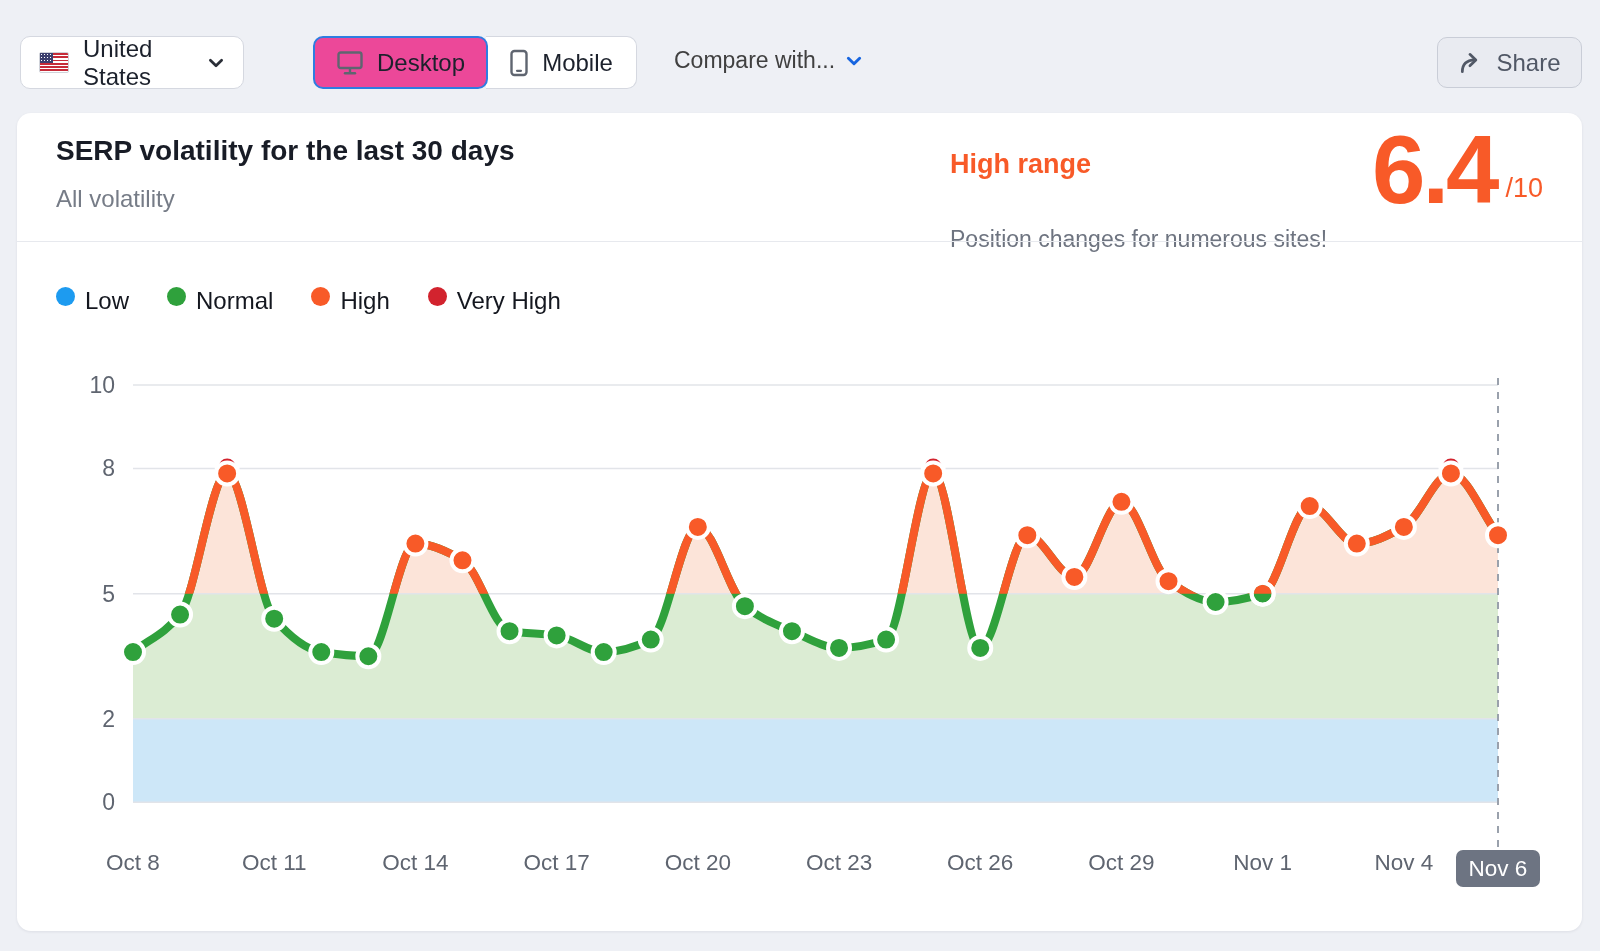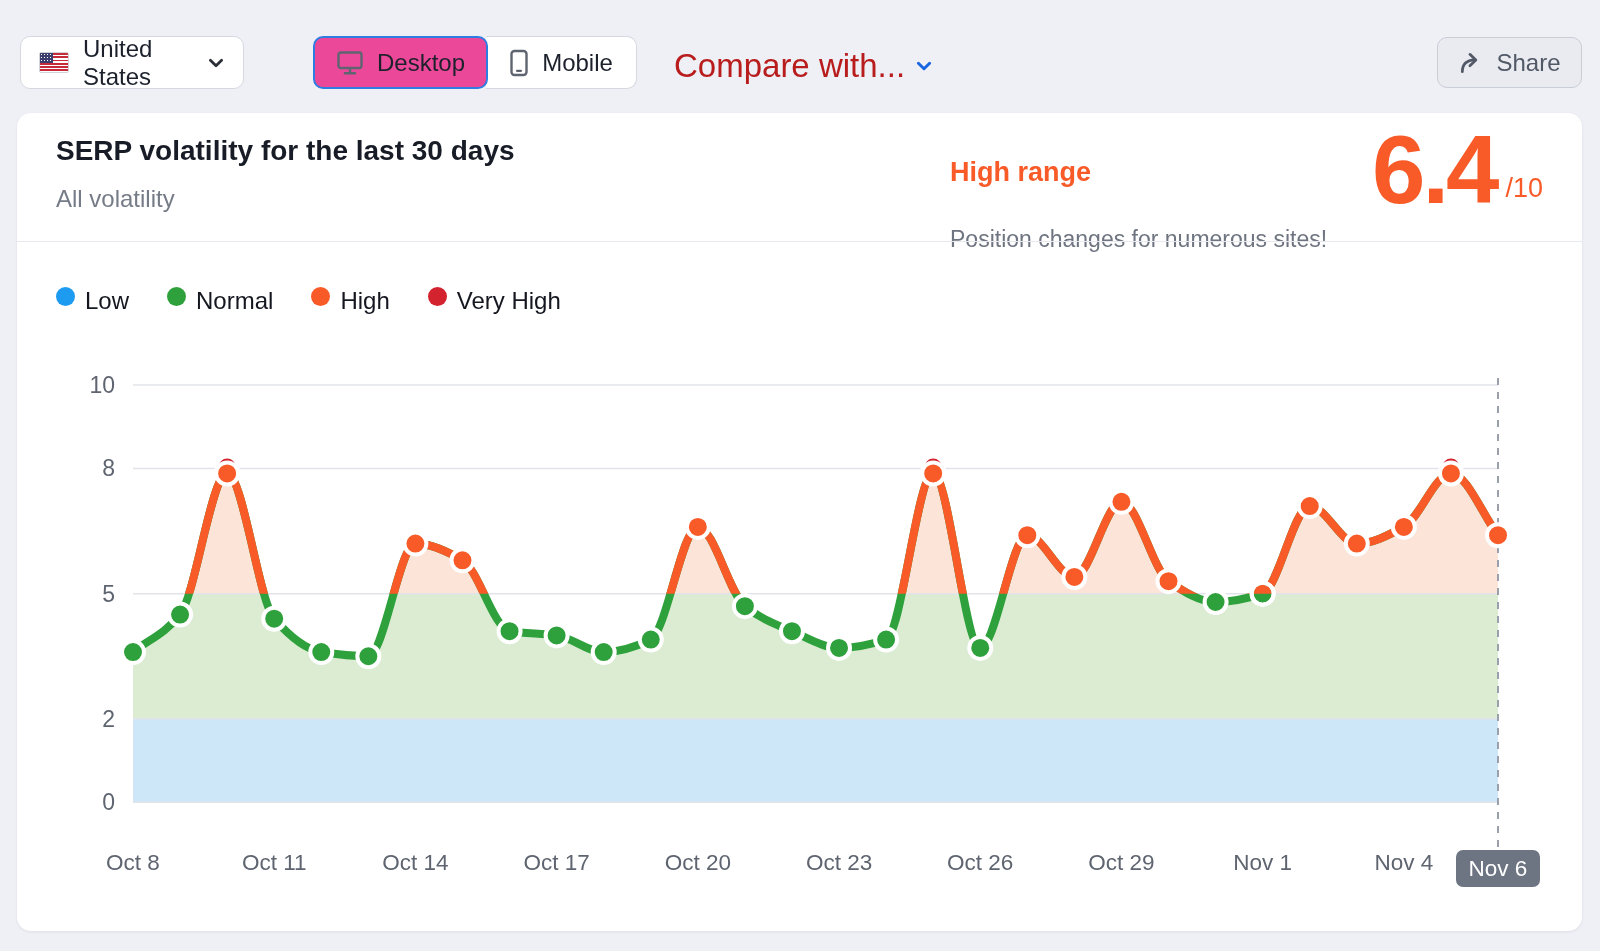--- a/index.html
+++ b/index.html
@@ -19,31 +19,31 @@
   .country-label { flex:1; }
   .chev { flex:none; }
 
   .seg { position:absolute; left:313px; top:36px; display:flex; }
   .seg-btn { display:flex; align-items:center; justify-content:center; gap:13px; height:53px;
              font-size:24px; color:#1c212c; cursor:pointer; background:#fff; border:1px solid #d5d8e0; }
   .seg-desktop { width:175px; background:#ec4899; border:2px solid #2e7de1; border-radius:10px; z-index:2; }
   .seg-mobile  { width:151px; border-left:none; border-radius:0 10px 10px 0; margin-left:-2px; z-index:1; }
 
   .compare { position:absolute; left:674px; top:47px; display:flex; align-items:center; gap:10px;
-             color:#b91c1c; font-size:33px; cursor:pointer; }
+             color:#404040; font-size:23px; cursor:pointer; }
 
   .share-btn { left:1437px; top:37px; width:145px; height:51px; justify-content:center; gap:12px;
                background:#e9ebf1; border:1px solid #c9cdd7; color:#515866; }
 
   
   .card { position:absolute; left:17px; top:113px; width:1565px; height:818px; background:#fff;
           border-radius:14px; box-shadow:0 1px 3px rgba(25,30,50,.08); }
   .card-title { position:absolute; left:39px; top:22px; font-size:28px; font-weight:700; color:#181c26; }
   .card-subtitle { position:absolute; left:39px; top:72px; font-size:24px; color:#767c87; }
-  .range-label { position:absolute; left:933px; top:44px; font-size:27px; font-weight:700; color:#f85a28; }
+  .range-label { position:absolute; left:933px; top:36px; font-size:27px; font-weight:700; color:#f85a28; }
   .range-desc  { position:absolute; left:933px; top:76px; font-size:23px; color:#6e7480;margin-top:37px; }
   .score { position:absolute; right:39px; top:18px; display:flex; align-items:flex-end; color:#f85a28; }
   .score-value { font-size:96px; font-weight:700; line-height:0.82; letter-spacing:-3px; }
   .score-max { font-size:27px; font-weight:400; padding:0 0 6px 2px;margin-left:7px; }
   .divider { position:absolute; left:0; top:128px; width:100%; height:1px; background:#e7e9ee; }
 
   .legend { position:absolute; left:39px; top:174px; display:flex; align-items:center; gap:38px; }
   .legend-item { display:flex; gap:10px; font-size:24px; color:#14171f; }
   .legend-dot { width:19px; height:19px; border-radius:50%; flex:none; }
 

